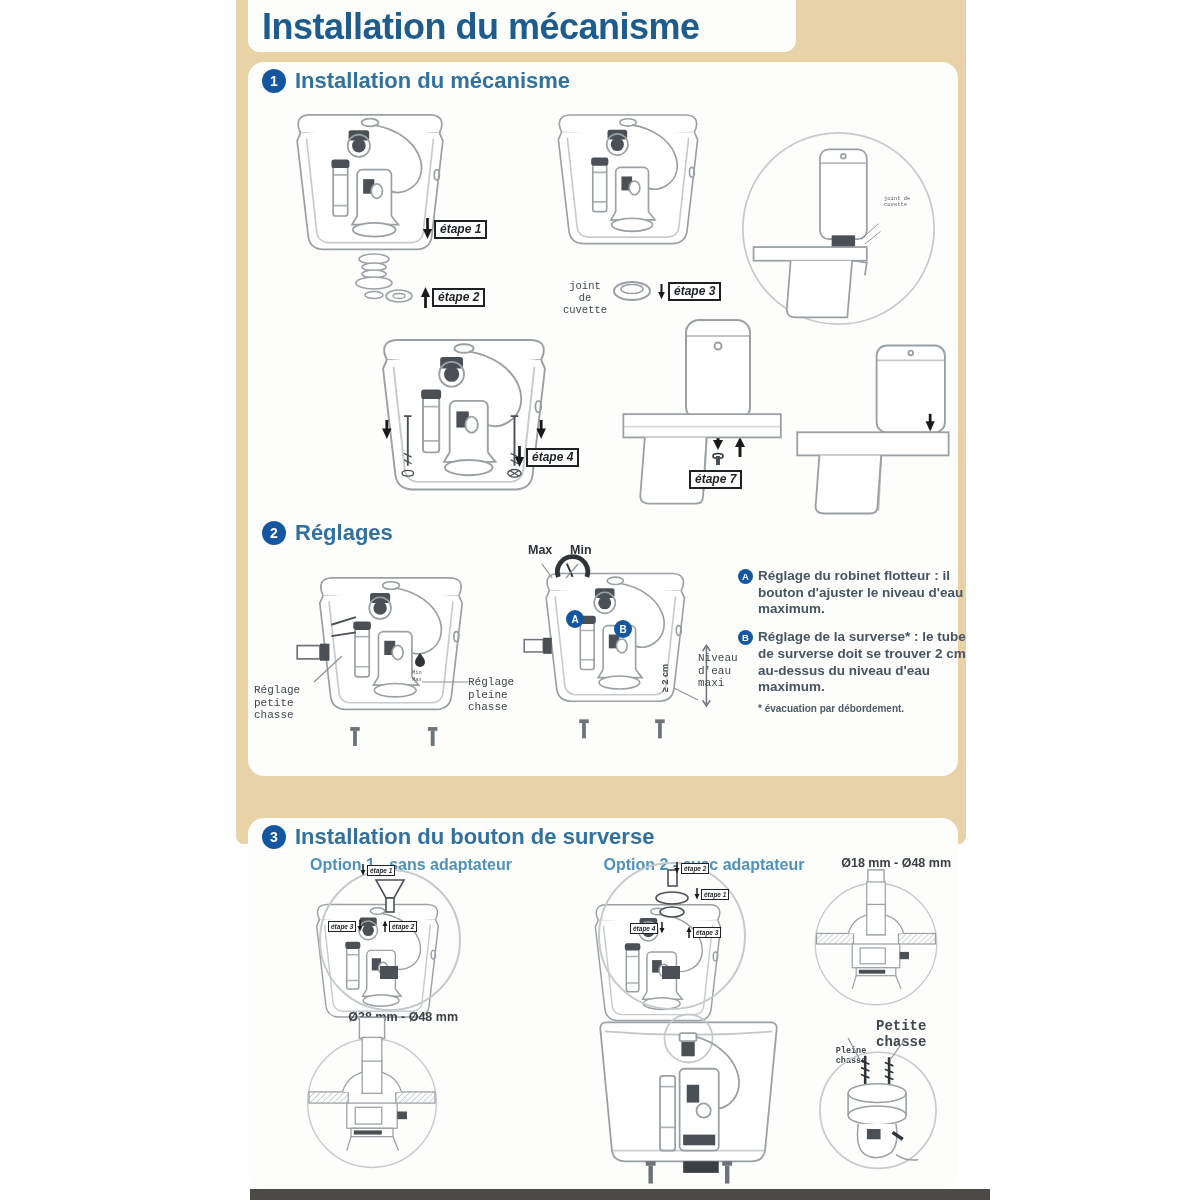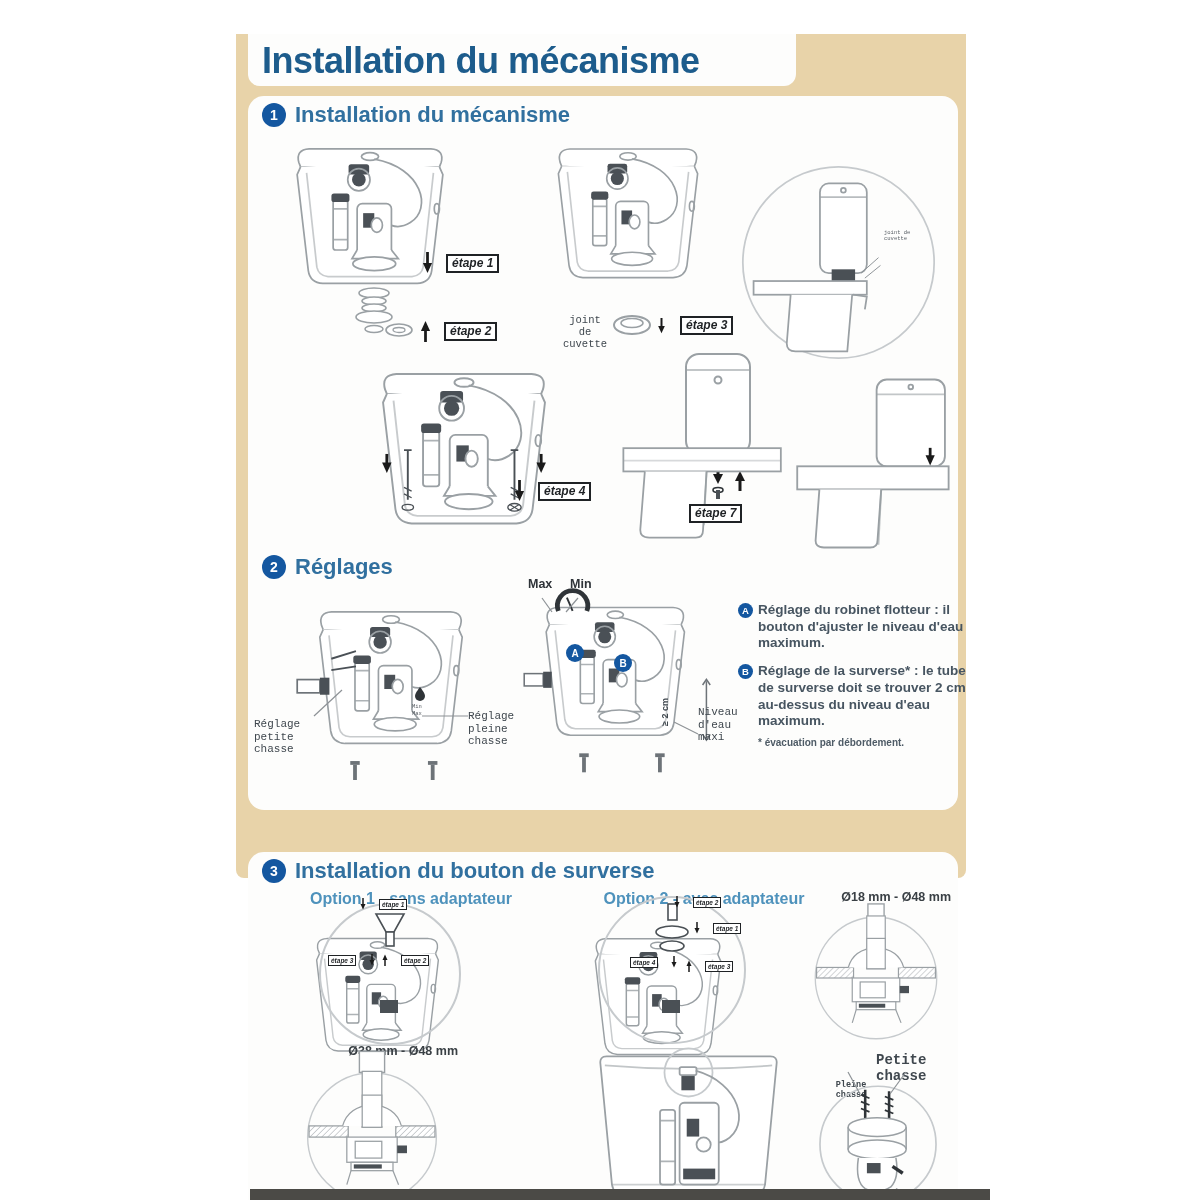--- a/index.html
+++ b/index.html
@@ -1,30 +1,30 @@
 <!DOCTYPE html>
 <html><head>
 <meta charset="utf-8">
 <style>
   html,body{margin:0;padding:0;background:#ffffff;}
   body{width:1200px;height:1200px;position:relative;font-family:"Liberation Sans",sans-serif;-webkit-font-smoothing:antialiased;}
   .canvas{position:absolute;inset:0;width:1200px;height:1200px;background:#ffffff;overflow:hidden;}
-  .scan{position:absolute;left:236px;top:0;width:730px;height:844px;background:#e8d3a9;border-radius:0 0 8px 8px;margin-top:34px;}
+  .scan{position:absolute;left:236px;top:0;width:730px;height:844px;background:#e8d3a9;border-radius:0 0 8px 8px;}
   .titlebox{position:absolute;left:12px;top:0;width:548px;height:52px;background:#fdfdfc;border-radius:0 0 12px 12px;}
   .pagetitle{position:absolute;left:26px;top:6px;font-size:36px;font-weight:700;color:#1d5c8c;letter-spacing:-0.5px;white-space:nowrap;}
   .panel{position:absolute;background:#fdfdfc;border-radius:16px;}
   .panel1{left:12px;top:62px;width:710px;height:714px;}
   .panel2{left:12px;top:818px;width:710px;height:370px;}
   .strip{position:absolute;left:250px;top:1189px;width:740px;height:11px;background:#4b4a46;}
   .sechead{position:absolute;display:flex;align-items:center;gap:9px;}
   .badge{width:24px;height:24px;border-radius:50%;background:#1457a0;color:#fff;font-size:14px;font-weight:700;display:flex;align-items:center;justify-content:center;flex:0 0 auto;}
   .sectitle{font-size:22px;font-weight:700;color:#31709f;white-space:nowrap;}
   .optlabel{position:absolute;font-size:16px;font-weight:700;color:#4e92bc;text-align:center;white-space:nowrap;}
   .fig{position:absolute;overflow:visible;color:#9aa0a4;}
-  .stepwrap{position:absolute;display:flex;align-items:center;gap:13px;}
+  .stepwrap{position:absolute;display:flex;align-items:center;gap:1px;}
   .stepbox{border:2px solid #1f2225;background:#fff;color:#1f2225;font-size:12px;font-weight:700;font-style:italic;padding:0 4px;line-height:15px;white-space:nowrap;}
   .stepbox.mini{font-size:6.5px;border-width:1px;padding:0 2px;line-height:9px;}
   .arr{width:11px;height:22px;flex:0 0 auto;}
   .arr.up{transform:rotate(180deg);}
   .arr.mini{width:6px;height:12px;}
   .lab{position:absolute;color:#3f474e;font-size:11px;line-height:1.15;font-family:Liberation Mono, monospace;}
   .lab.center{text-align:center;}
   .lab.bold{font-weight:700;}
   .tiny{font-size:5.5px;line-height:1.1;color:#5a6066;}
   .dia{position:absolute;font-size:12.5px;font-weight:700;color:#3a4045;text-align:right;white-space:nowrap;}
@@ -342,21 +342,21 @@
       <g fill="#fff" stroke="#6d7378" stroke-width="1.6">
         <rect x="-4" y="88" width="20" height="13"></rect>
         <rect x="16" y="86" width="9" height="17" fill="#4a5056" stroke="none"></rect>
       </g>
     </svg>
     <div class="maxmin" style="left:292px;top:543px">Max</div>
     <div class="maxmin" style="left:334px;top:543px">Min</div>
     <div class="abbadge" style="left:330px;top:610px">A</div>
     <div class="abbadge" style="left:378px;top:620px">B</div>
     <div class="dim" style="left:424px;top:692px">≥ 2 cm</div>
-    <div class="lab" style="left:462px;top:672px;width:52px">Niveau d'eau maxi</div>
+    <div class="lab" style="left:462px;top:652px;width:52px">Niveau d'eau maxi</div>
 
     <svg class="fig" style="left:60px;top:550px;width:420px;height:205px" viewBox="0 0 420 205">
       <g stroke="#8d9296" stroke-width="1.2" fill="none">
         <path d="M18,132 L46,106"></path>
         <path d="M172,132 L126,132"></path>
         <path d="M246,14 L256,28"></path>
         <path d="M282,14 L270,28"></path>
         <path d="M402,150 L378,138"></path>
       </g>
     </svg>

